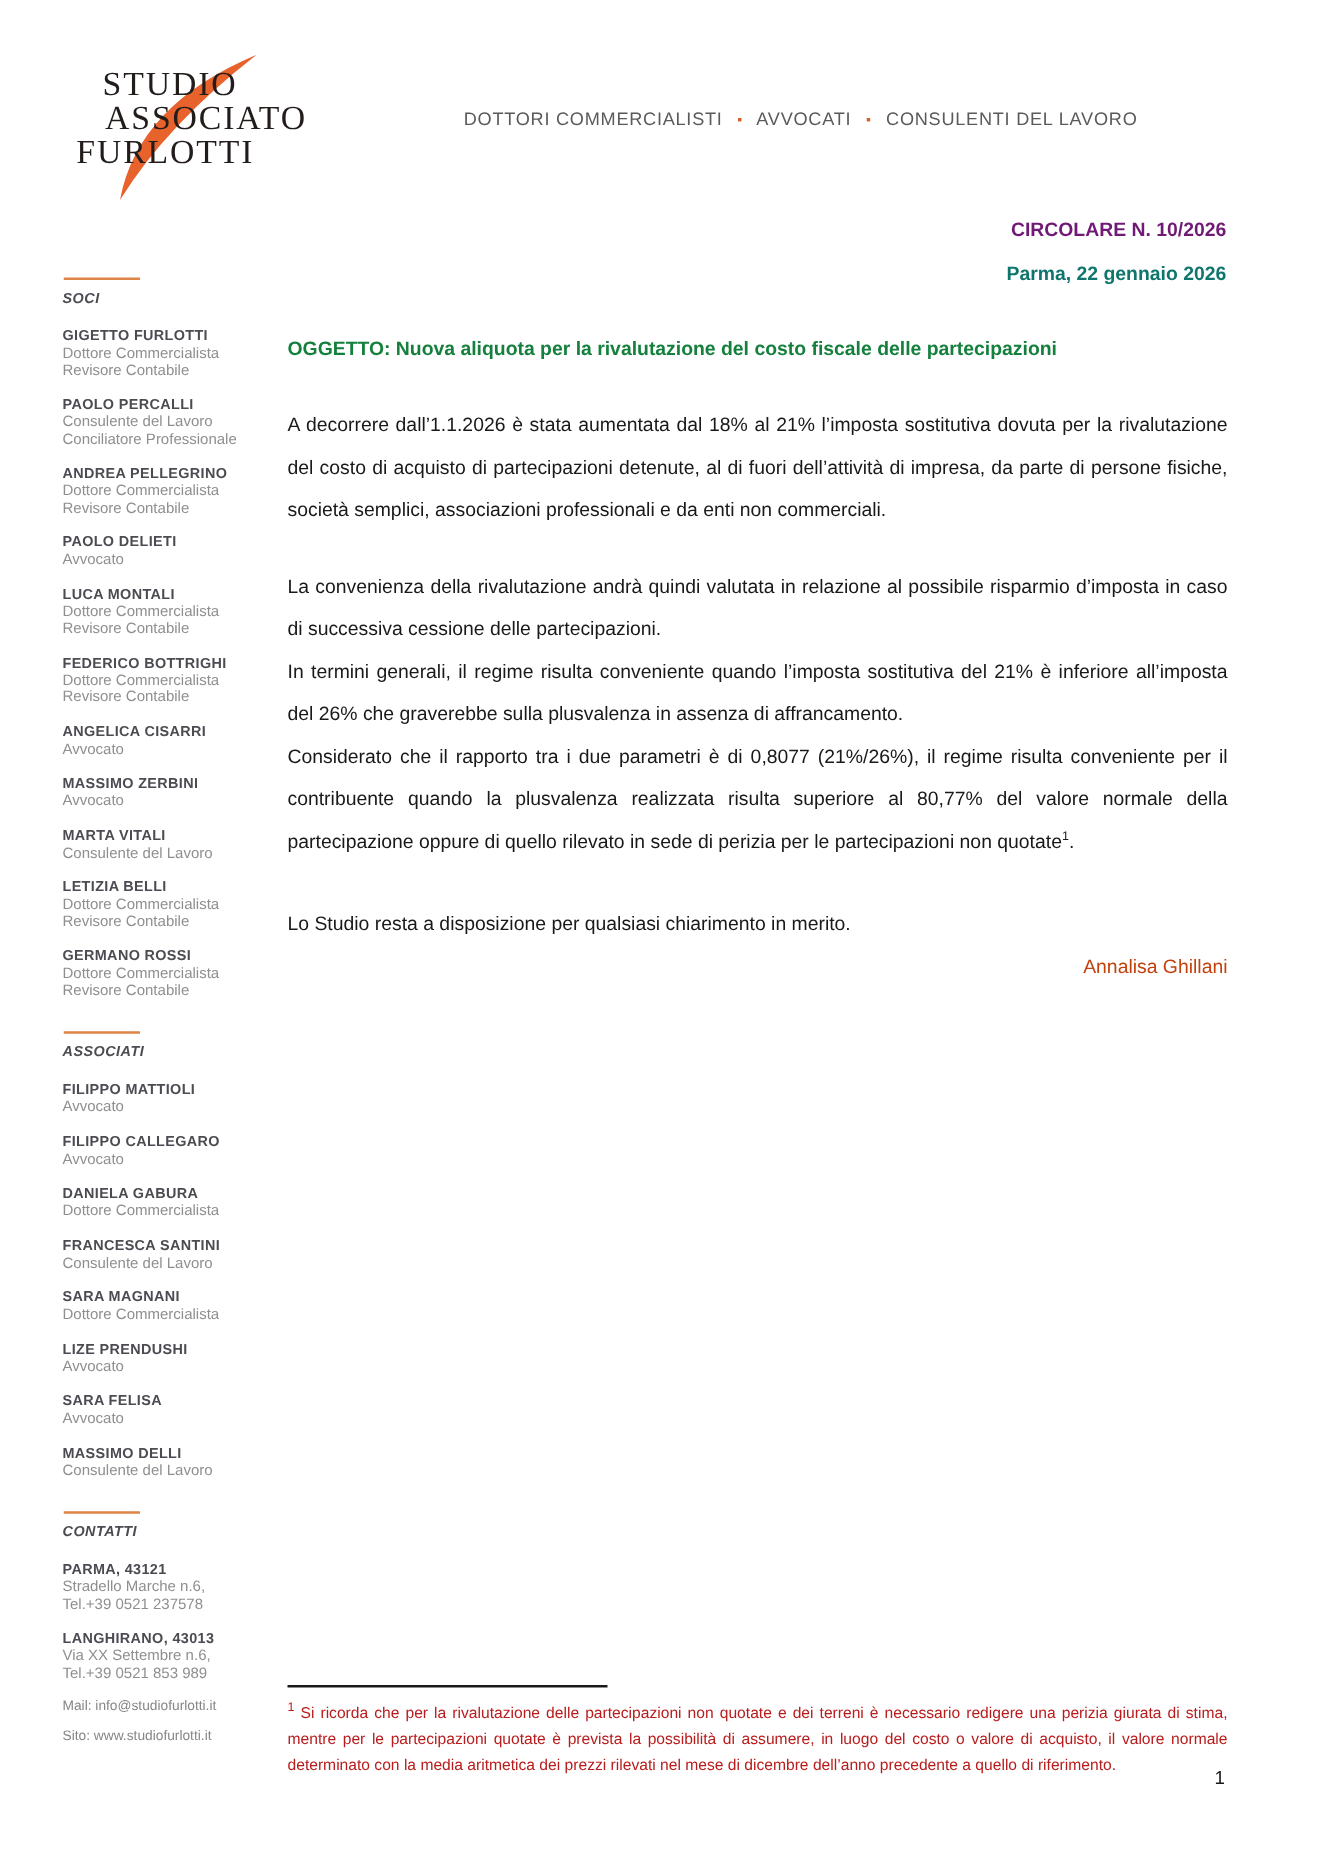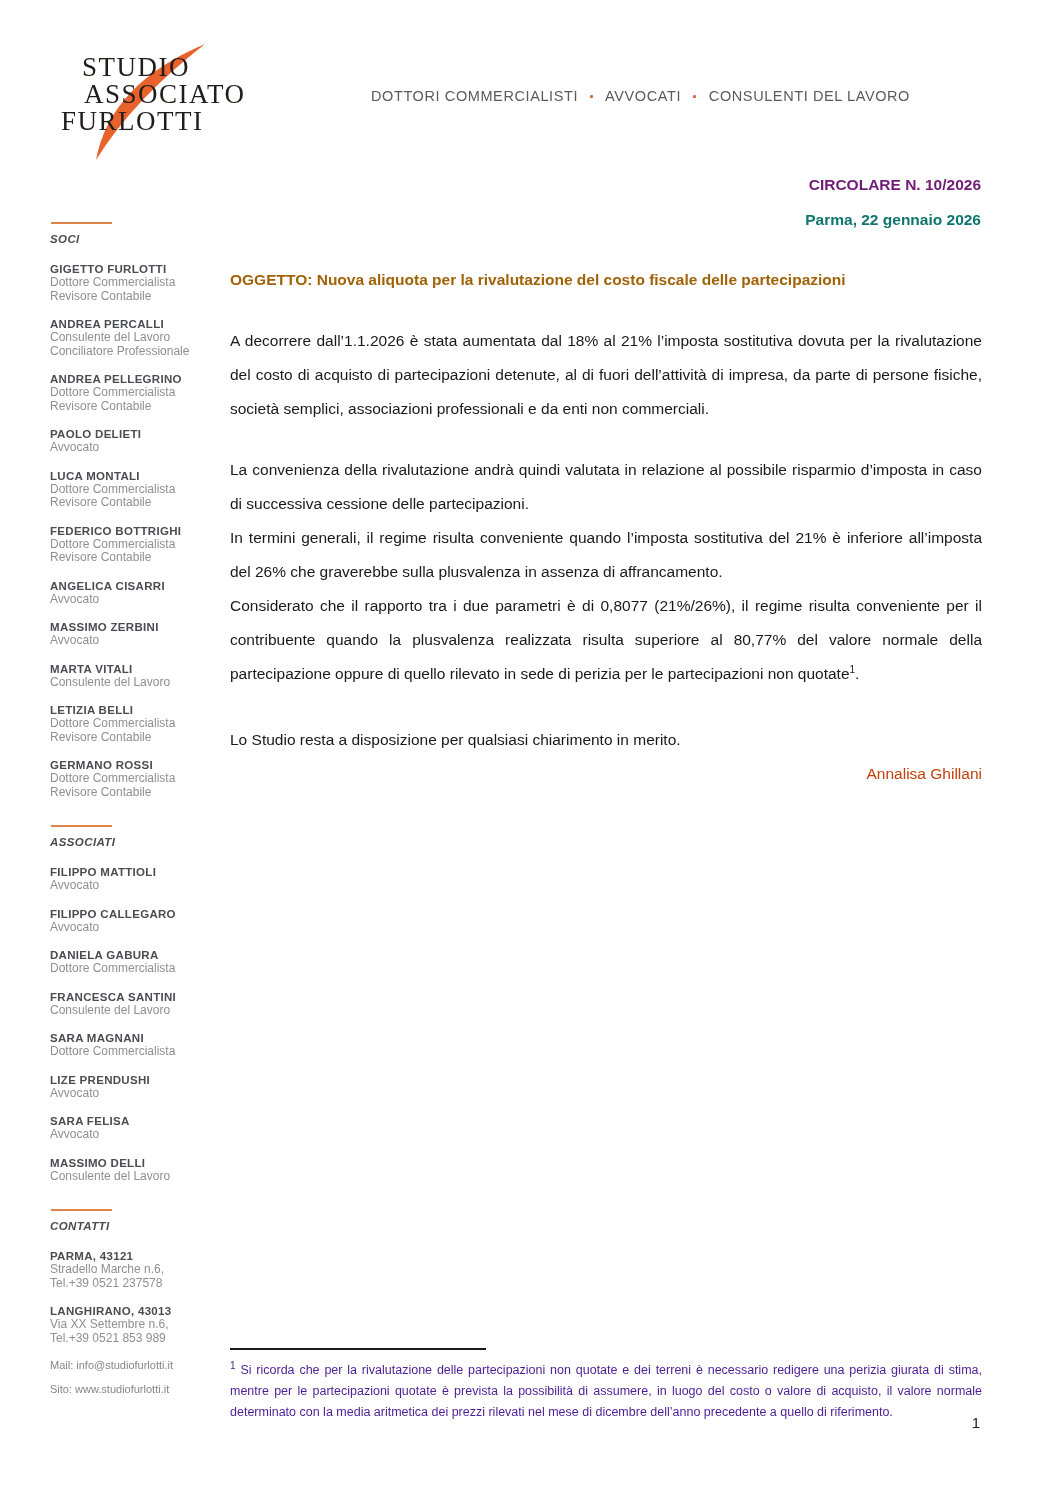--- a/index.html
+++ b/index.html
@@ -31,31 +31,31 @@
   .sb-rule{width:61px;border:none;border-top:2px solid #de8447;margin:0 0 9px 1px;}
   .sb-title{font-style:italic;font-weight:bold;font-size:11.5px;letter-spacing:0.4px;
     color:#4b4b52;margin:0 0 17px 0;}
   .sb-member{margin-bottom:14px;}
   .sb-name{font-weight:bold;font-size:11.5px;line-height:14px;letter-spacing:0.3px;color:#4b4b52;}
   .sb-role{font-size:12px;line-height:13.5px;color:#8f8f8f;white-space:pre-line;}
   .sb-contact{font-size:11px;color:#868686;margin-top:12px;}
 
   
   .main{position:absolute;left:230px;top:269px;width:752px;}
-  .subject{font-weight:bold;font-size:15.5px;line-height:22px;margin:0 0 33px 0;color:#a16207;}
+  .subject{font-weight:bold;font-size:15.5px;line-height:22px;margin:0 0 33px 0;color:#15803d;}
   .para{font-size:15.5px;line-height:34px;text-align:justify;margin:0;color:#191919;}
   .gap{margin-top:27px;}
   .gap-lg{margin-top:32px;}
   .para sup, .fn-text sup{font-size:10px;line-height:0;vertical-align:super;}
   .signature{font-size:15.5px;line-height:34px;text-align:right;margin:0;color:#c2410c;}
 
   
   .footnote-area{position:absolute;left:230px;top:1348px;width:752px;}
   .fn-rule{width:256px;border:none;border-top:2.5px solid #1a1a1a;margin:0 0 10px 0;}
-  .fn-text{font-size:12.5px;line-height:21px;text-align:justify;color:#4c1d95;margin:0;}
+  .fn-text{font-size:12.5px;line-height:21px;text-align:justify;color:#b91c1c;margin:0;}
   .page-number{position:absolute;right:78px;top:1414px;font-size:15px;color:#1a1a1a;}
 </style>
 </head>
 <body>
 
 <div class="page">
 
   <svg class="swoosh" width="175" height="118" viewBox="0 0 175 118" aria-hidden="true">
     <path d="M 58,118 Q 72,42 167,2 Q 95,58 58,118 Z" fill="#e8622c"></path>
   </svg>
@@ -86,21 +86,21 @@
       <h3 class="sb-title">SOCI</h3>
       <div>
 
           <div class="sb-member">
             <div class="sb-name">GIGETTO FURLOTTI</div>
             <div class="sb-role">Dottore Commercialista
 Revisore Contabile</div>
           </div>
 
           <div class="sb-member">
-            <div class="sb-name">ANDREA PERCALLI</div>
+            <div class="sb-name">PAOLO PERCALLI</div>
             <div class="sb-role">Consulente del Lavoro
 Conciliatore Professionale</div>
           </div>
 
           <div class="sb-member">
             <div class="sb-name">ANDREA PELLEGRINO</div>
             <div class="sb-role">Dottore Commercialista
 Revisore Contabile</div>
           </div>
 

